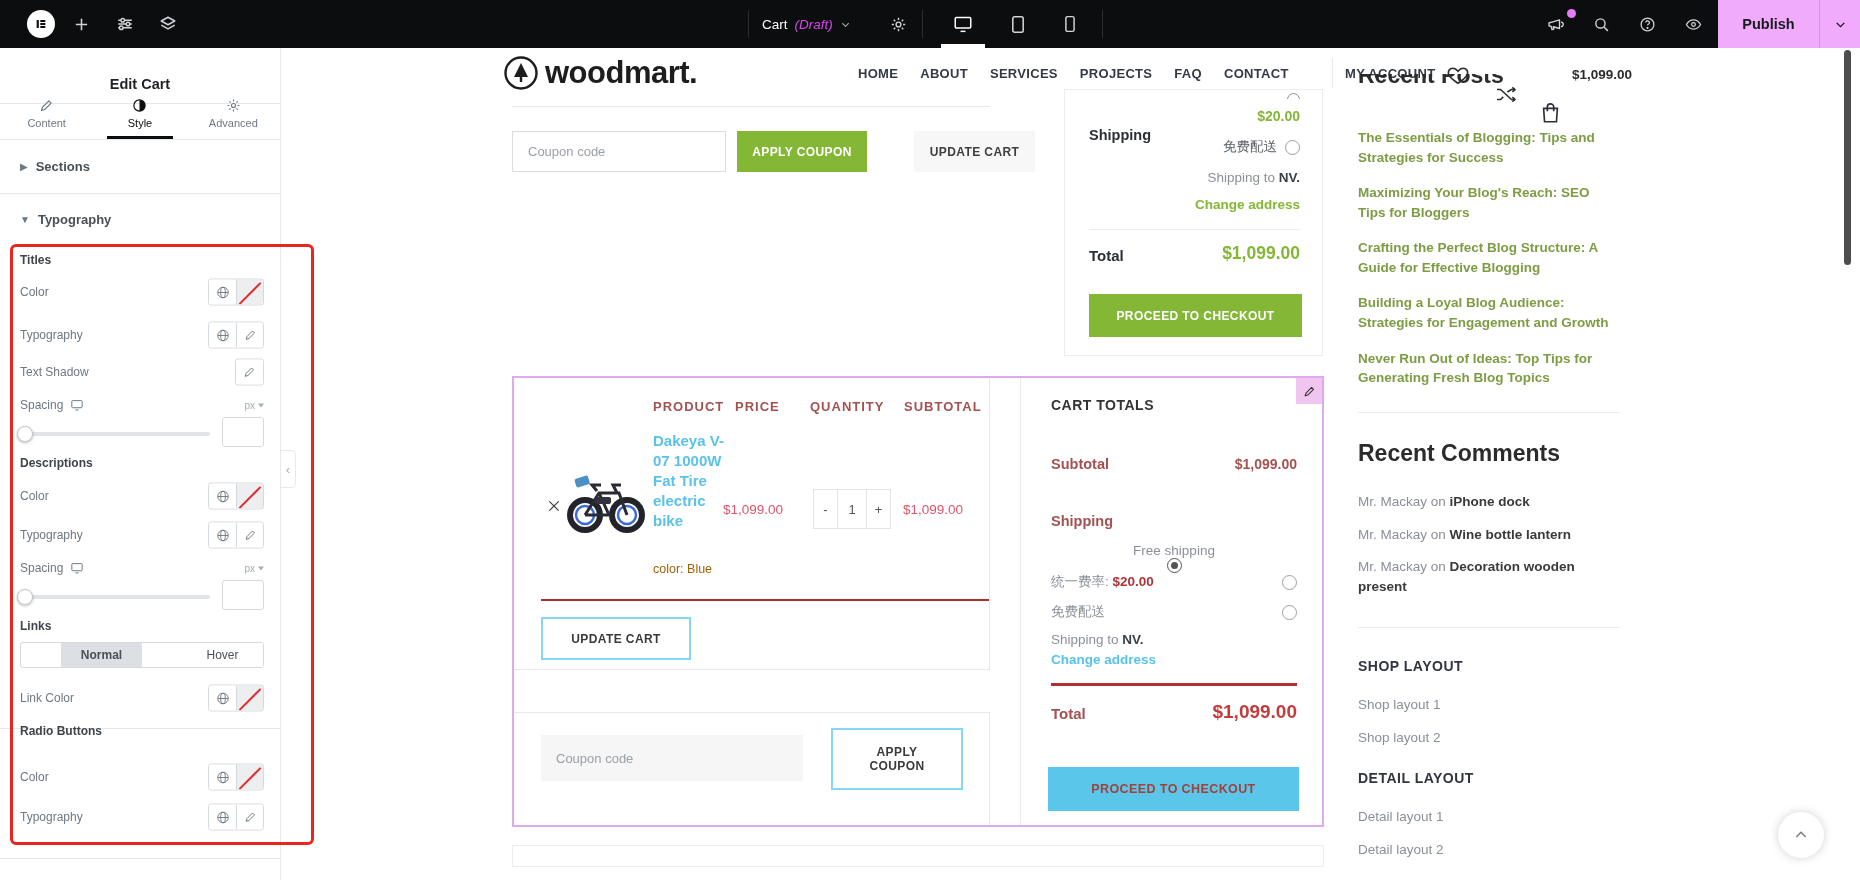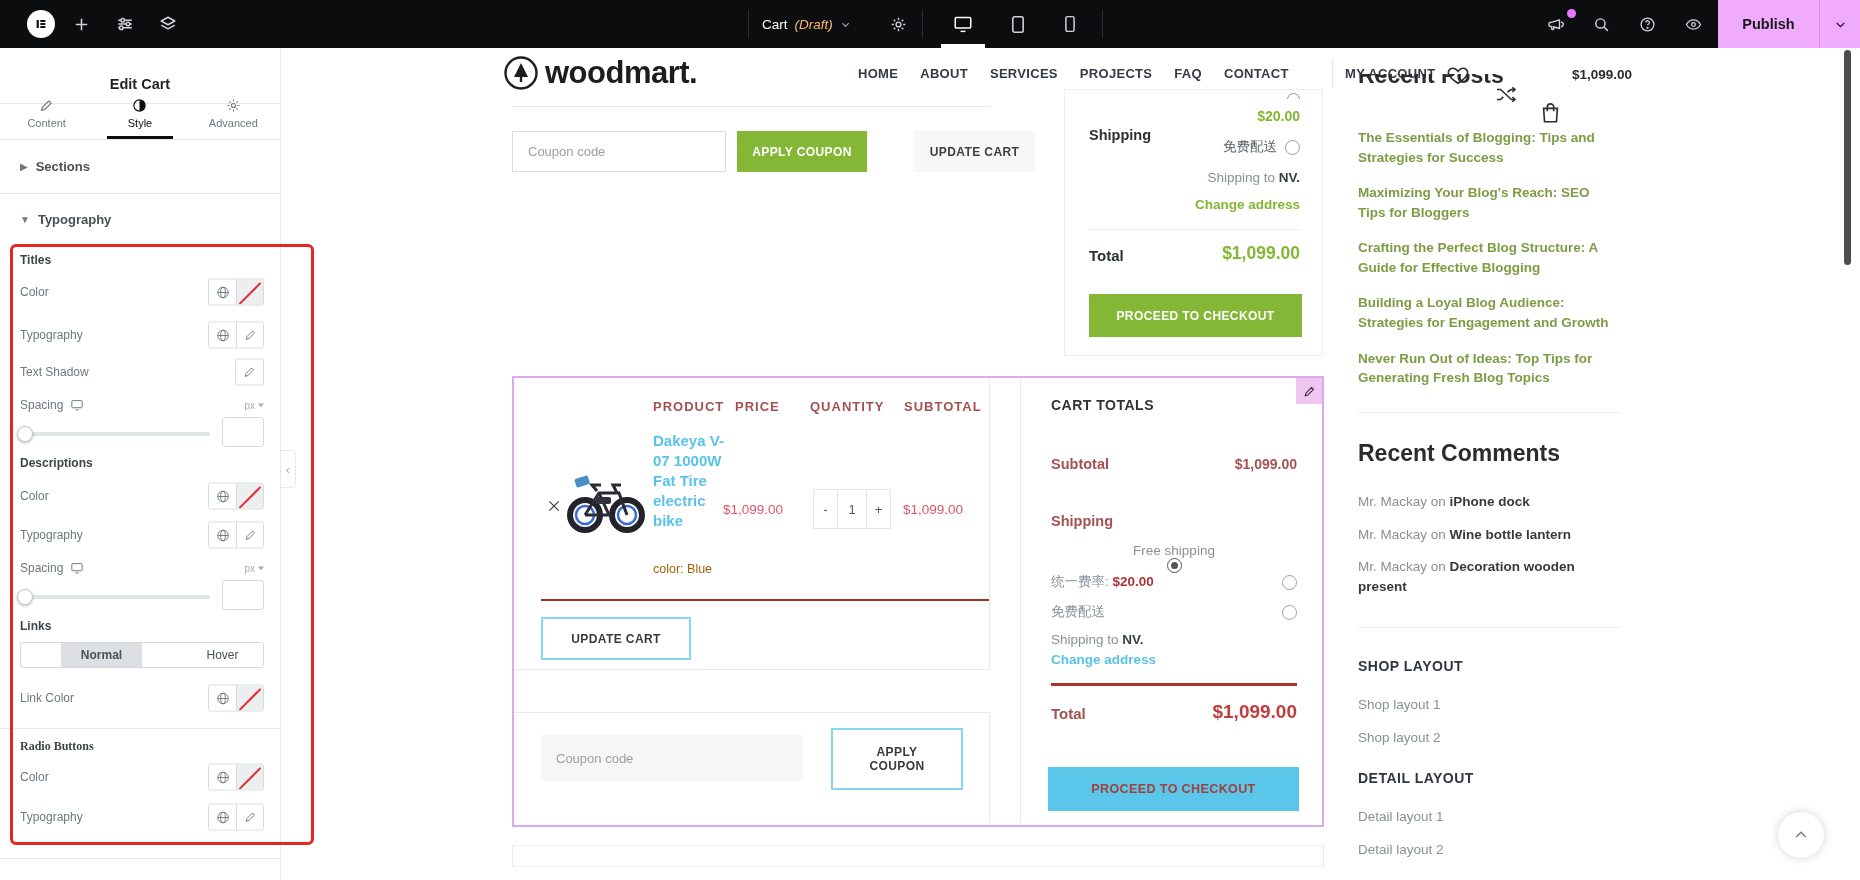--- a/index.html
+++ b/index.html
@@ -8,21 +8,21 @@
   #app { position:relative; width:1860px; height:880px; background:#fff; }
   .abs { position:absolute; }
   svg { display:block; }
 
   
   .topbar { position:absolute; left:0; top:0; width:1860px; height:48px; background:#0c0d0e; color:#d5d8dc; z-index:60; }
   .tb-btn { position:absolute; top:0; height:48px; display:flex; align-items:center; justify-content:center; color:#cfd4d9; cursor:pointer; background:none; border:none; }
   .tb-divider { position:absolute; top:10px; width:1px; height:28px; background:#2b2e31; }
   .logo-circle { width:28px; height:28px; border-radius:50%; background:#fff; display:flex; align-items:center; justify-content:center; }
   .doc-switcher { position:absolute; left:762px; top:0; height:48px; display:flex; align-items:center; gap:7px; color:#fff; font-size:13.5px; cursor:pointer; }
-  .doc-status { color:#fdba74; font-style:italic; }
+  .doc-status { color:#d946ef; font-style:italic; }
   .device-active-bar { position:absolute; left:941px; top:44px; width:44px; height:4px; background:#fff; }
   .publish-wrap { position:absolute; right:0; top:0; width:142px; height:48px; background:#f0abfc; display:flex; align-items:center; cursor:pointer; }
   .publish-label { flex:1; text-align:center; font-size:14.5px; font-weight:700; color:#17191c; }
   .publish-sep { width:1px; height:48px; background:#dd8df0; }
   .publish-caret { width:40px; display:flex; align-items:center; justify-content:center; height:48px; }
   .notif-dot { position:absolute; top:9px; right:-4px; width:9px; height:9px; border-radius:50%; background:#e879f9; }
 
   
   .panel { position:absolute; left:0; top:48px; width:281px; height:832px; background:#fff; border-right:1px solid #e6e9ec; z-index:20; }
   .panel-header { position:absolute; left:0; top:16px; width:100%; height:40px; display:flex; align-items:center; justify-content:center; font-size:14.5px; font-weight:700; color:#1f2124; border-bottom:1px solid #e6e9ec; }
@@ -364,21 +364,21 @@
                 <ellipse cx="12" cy="12" rx="4" ry="9"></ellipse>
                 <path d="M3 12h18"></path>
               </svg>
             </span>
         <span class="chip swatch-none"></span>
       </span>
         </span>
     </div>
     <div class="pdivider" style="top:680px;"></div>
 
-    <div class="grp-heading" style="top:691px;font-family:Liberation Serif, serif;">Radio Buttons</div>
+    <div class="grp-heading" style="top:676px;">Radio Buttons</div>
     <div class="ctl-row" style="top:715px;">
       <span class="ctl-label">Color</span>
       <span class="ctl-right">
           <span class="chipgrp">
         <span class="chip">
               <svg width="14" height="14" viewBox="0 0 24 24" stroke="currentColor" stroke-width="1.6" fill="none">
                 <circle cx="12" cy="12" r="9"></circle>
                 <ellipse cx="12" cy="12" rx="4" ry="9"></ellipse>
                 <path d="M3 12h18"></path>
               </svg>

